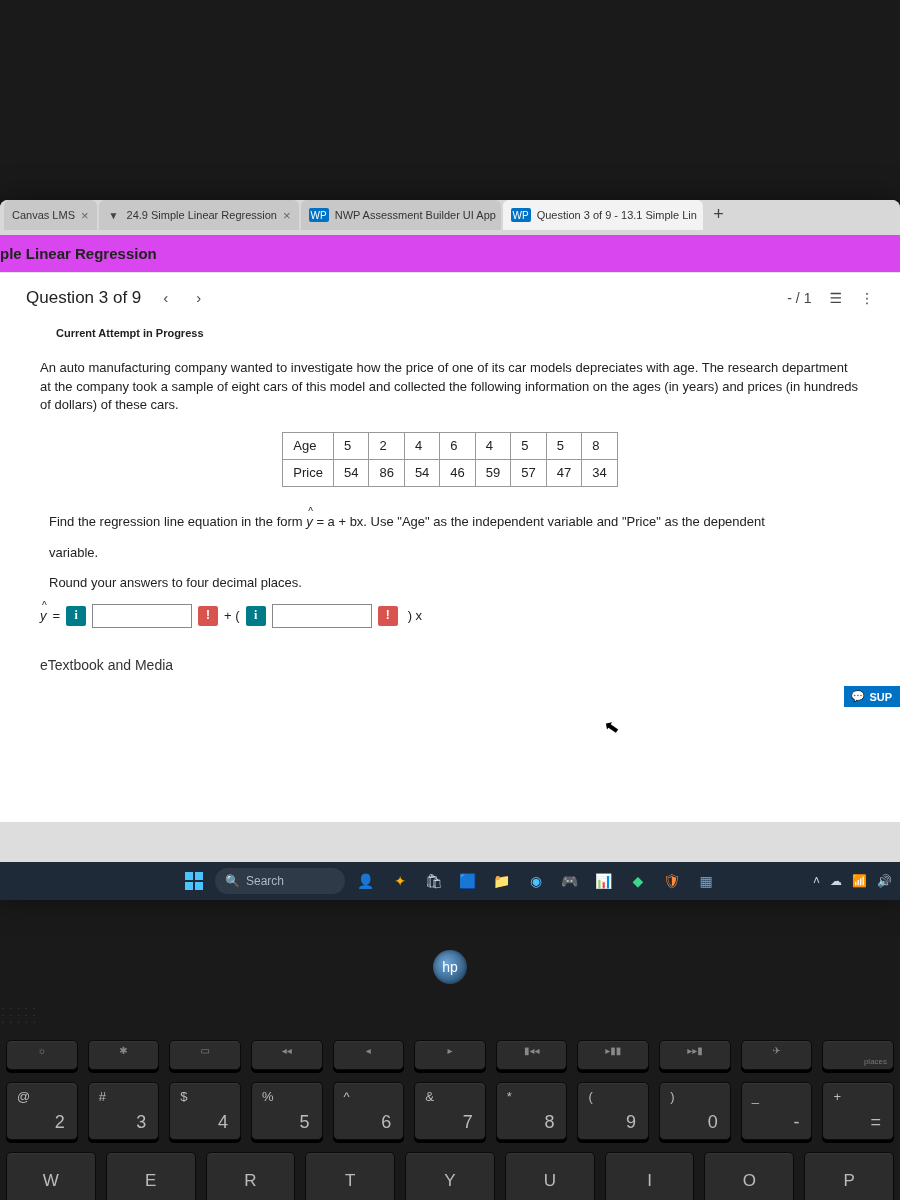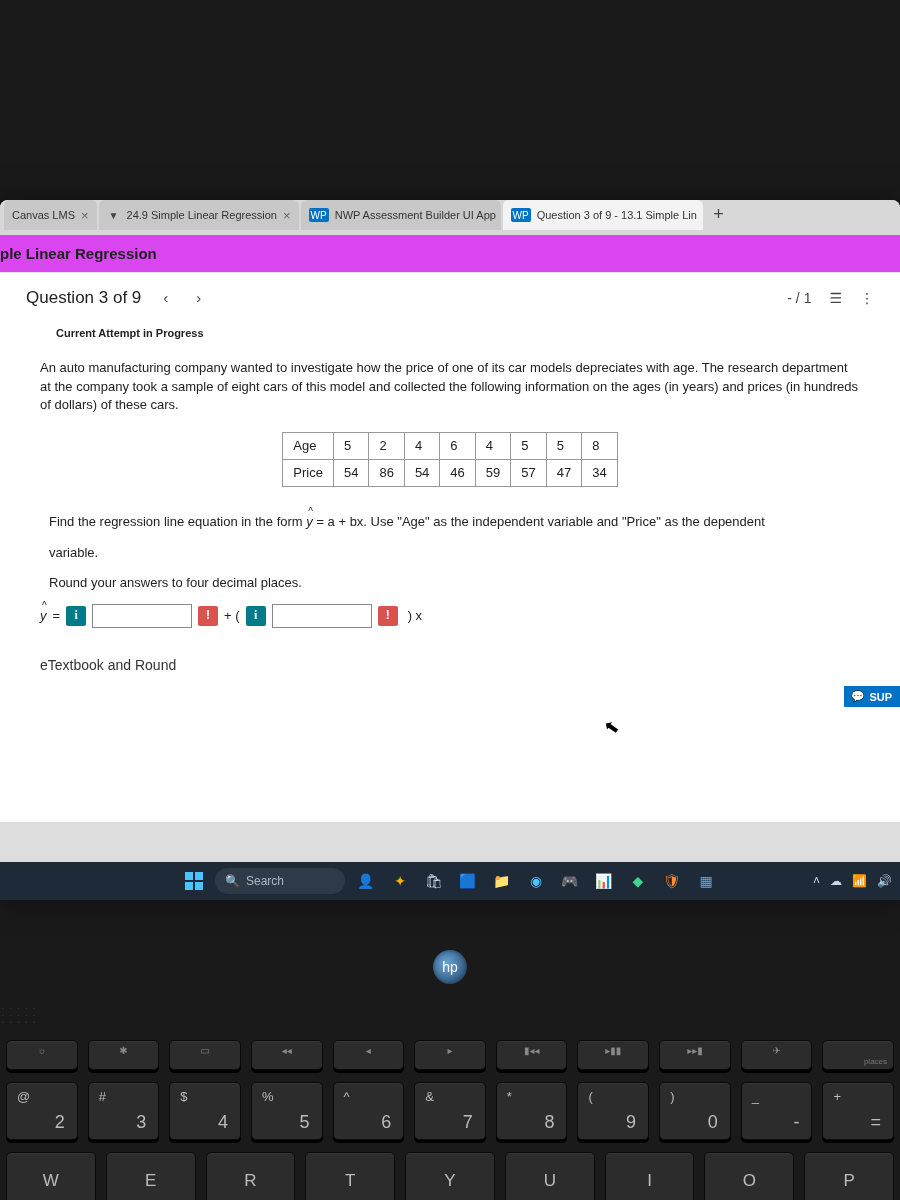--- a/index.html
+++ b/index.html
@@ -306,21 +306,21 @@
       <span class="info-btn">i</span>
       <input class="num-input" style="">
       <span class="warn-btn">!</span>
       <span>+ (</span>
       <span class="info-btn">i</span>
       <input class="num-input" style="">
       <span class="warn-btn">!</span>
       <span class="xtext">) x</span>
     </div>
 
-    <div class="etext">eTextbook and Round</div>
+    <div class="etext">eTextbook and Media</div>
   </div>
 
   <div class="taskbar">
     <div class="task-icon">
       <svg width="18" height="18" viewBox="0 0 18 18">
           <rect x="0" y="0" width="8" height="8" fill="#4cc2ff"></rect>
           <rect x="10" y="0" width="8" height="8" fill="#4cc2ff"></rect>
           <rect x="0" y="10" width="8" height="8" fill="#4cc2ff"></rect>
           <rect x="10" y="10" width="8" height="8" fill="#4cc2ff"></rect>
         </svg>

